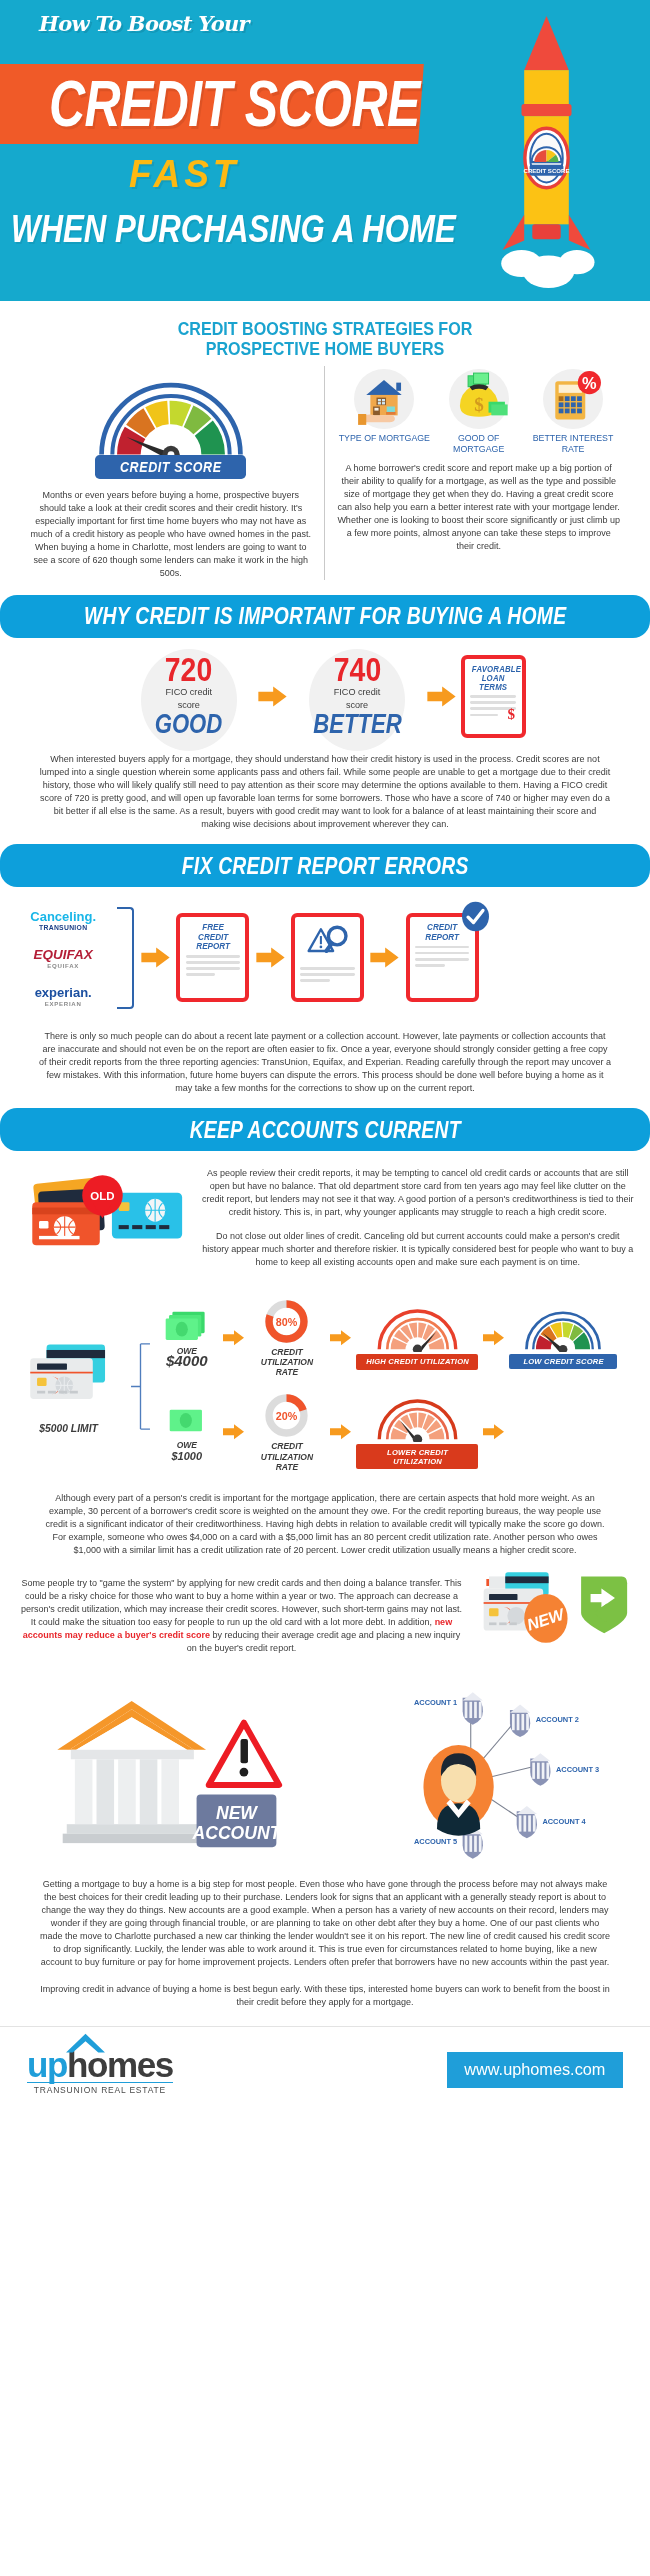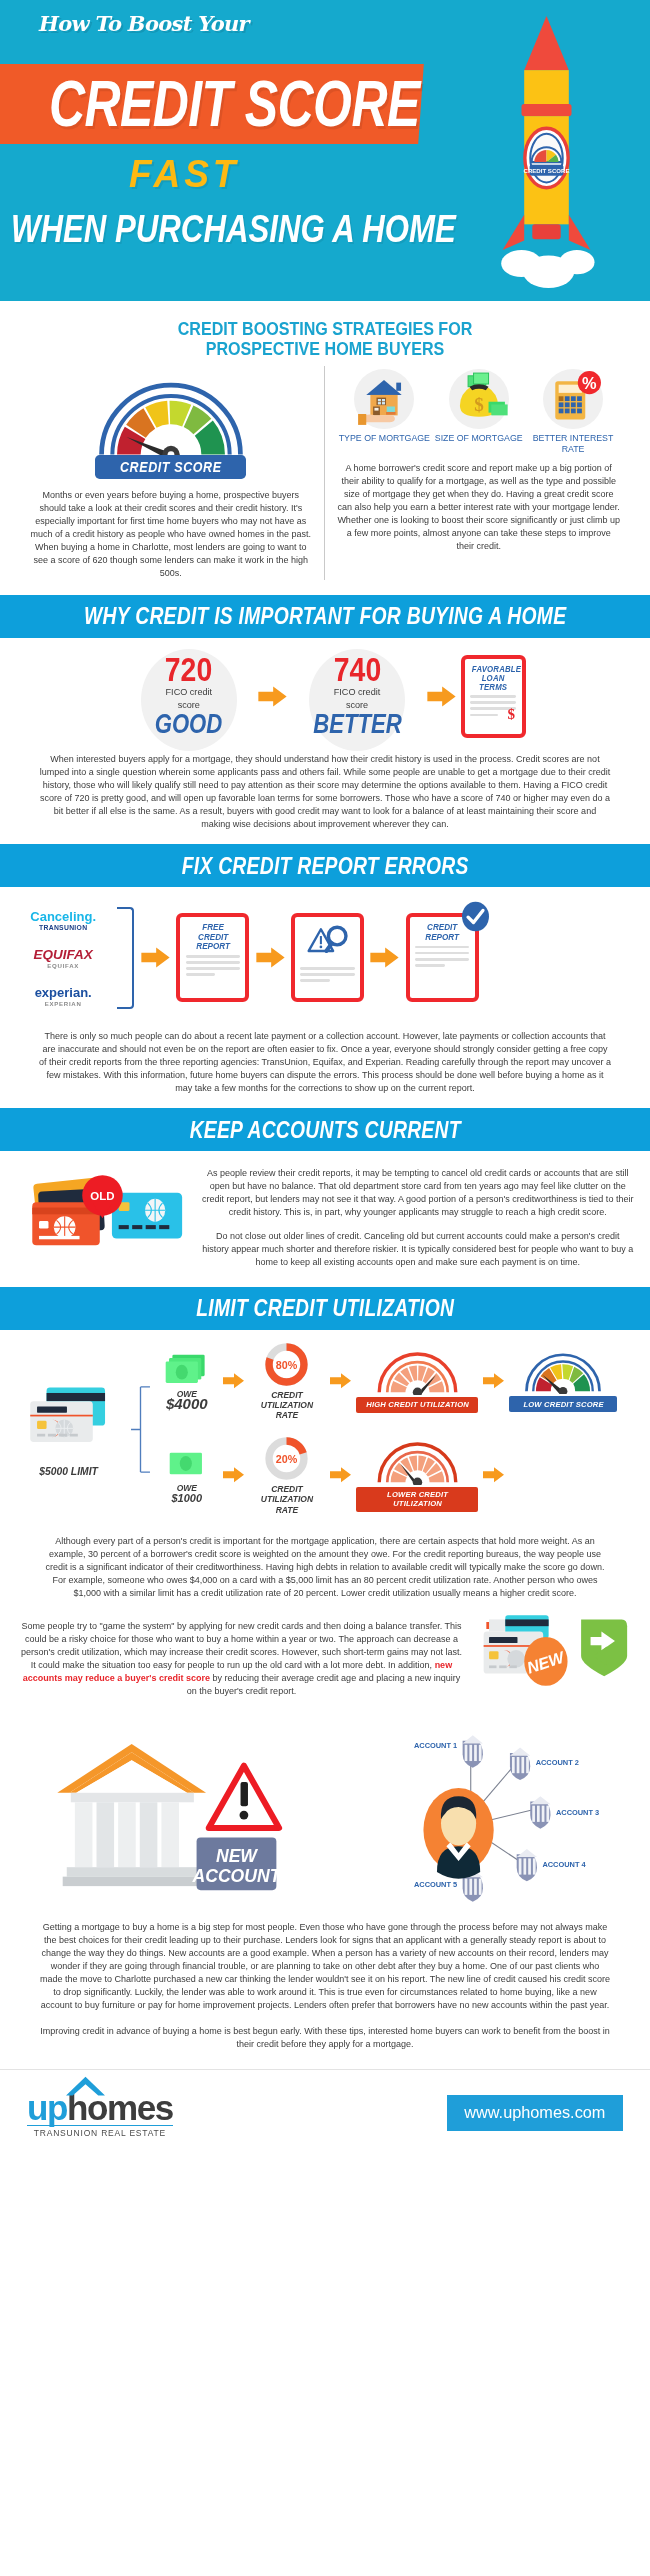--- a/index.html
+++ b/index.html
@@ -56,20 +56,21 @@
   .rocket { position:absolute; right:39px; top:12.2px; width:129px; height:284px; }
 
   
   .blue-band {
     background:#0d9fdb; color:#fff; text-align:center;
     font-family:"Liberation Sans", sans-serif;
     font-weight:bold; font-style:italic;
     font-size:23px; letter-spacing:0.3px;
     padding:9.5px 6.8px 8.1px;
     line-height:1.1;
+    border-radius:17px;
   }
   .blue-band span { display:block; transform:scaleX(0.84); }
 
   .teal-head {
     text-align:center; color:#1aa3cf;
     font-family:"Liberation Sans", sans-serif;
     font-weight:bold; font-size:18.3px; line-height:20.3px;
     padding:17.6px 27px 2.7px;
   }
   .teal-head span { display:block; transform:scaleX(0.88); }
@@ -278,21 +279,21 @@
             <svg width="60" height="60" viewBox="0 0 88 88">
               <rect x="28" y="10" width="26" height="16" fill="#4ee07a" stroke="#2fc45e" stroke-width="1.5"></rect>
               <rect x="36" y="6" width="22" height="16" fill="#6cf08f" stroke="#2fc45e" stroke-width="1.5"></rect>
               <path d="M32 26 q12 -6 24 0 q16 10 16 28 q0 16 -28 16 q-28 0 -28 -16 q0 -18 16 -28 z" fill="#f5d423"></path>
               <path d="M30 26 q14 -7 28 0 l-4 5 q-10 -4 -20 0 z" fill="#2b2b2b"></path>
               <text x="44" y="62" font-size="28" font-weight="bold" fill="#d39a1d" text-anchor="middle" font-family="Liberation Serif, serif">$</text>
               <rect x="58" y="48" width="24" height="16" fill="#3ad96b"></rect>
               <rect x="62" y="52" width="24" height="16" fill="#4ee07a"></rect>
             </svg>
           </div>
-          <div class="icon-label">SIZE OF MORTGAGE</div>
+          <div class="icon-label">GOOD OF MORTGAGE</div>
         </div>
 
         <div class="icon-cell">
           <div class="icon-circ">
             <svg width="60" height="60" viewBox="0 0 88 88">
               <rect x="18" y="18" width="44" height="56" rx="4" fill="#f2b544"></rect>
               <rect x="23" y="23" width="34" height="12" fill="#fdf0d3"></rect>
               <rect x="23" y="40" width="7" height="7" fill="#a86b1b"></rect>
               <rect x="32" y="40" width="7" height="7" fill="#2e64ac"></rect>
               <rect x="41" y="40" width="7" height="7" fill="#2e64ac"></rect>
@@ -479,23 +480,20 @@
         <path d="M108 60 l14 22 l14 -22 z" fill="#ed1c24"></path>
         <text x="122" y="55" font-size="17" font-weight="bold" fill="#fff" text-anchor="middle" font-family="Liberation Sans, sans-serif">OLD</text>
       </svg>
     </div>
     <div class="txt">
       <div class="body-txt" style="margin-bottom:11px">As people review their credit reports, it may be tempting to cancel old credit cards or accounts that are still open but have no balance. That old department store card from ten years ago may feel like clutter on the credit report, but lenders may not see it that way. A good portion of a person's creditworthiness is tied to their credit history. This is, in part, why younger applicants may struggle to reach a high credit score.</div>
       <div class="body-txt">Do not close out older lines of credit. Canceling old but current accounts could make a person's credit history appear much shorter and therefore riskier. It is typically considered best for people who want to buy a home to keep all existing accounts open and make sure each payment is on time.</div>
     </div>
   </div>
 
-  <div class="blue-band">
-      <span>LIMIT CREDIT UTILIZATION</span>
-    </div>
 
   <div class="util">
     <div style="display:flex;align-items:center;gap:5.4px">
 
       <div style="flex:0 0 115px;text-align:center">
         <svg width="102" height="75" viewBox="0 0 150 110">
           <rect x="42" y="8" width="86" height="56" rx="5" fill="#35cfe0"></rect>
           <rect x="42" y="16" width="86" height="12" fill="#1f2b3d"></rect>
           <rect x="18" y="28" width="92" height="60" rx="5" fill="#e9ebec"></rect>
           <rect x="28" y="36" width="44" height="9" rx="1" fill="#1f2b3d"></rect>

